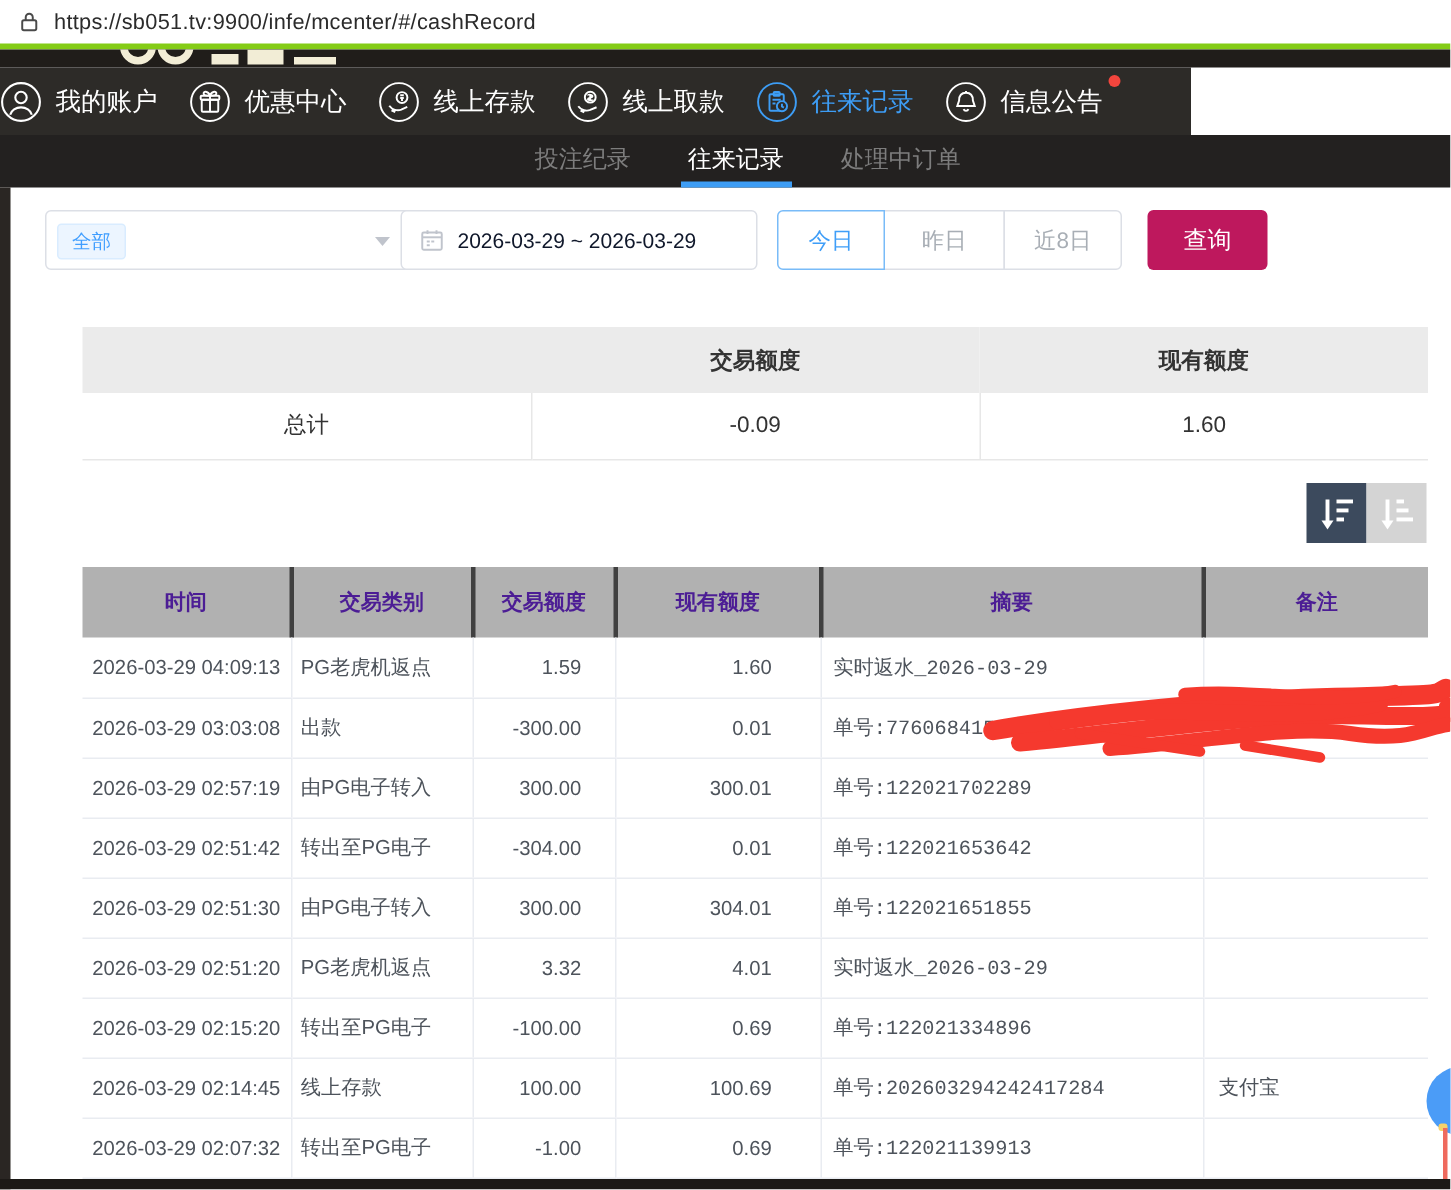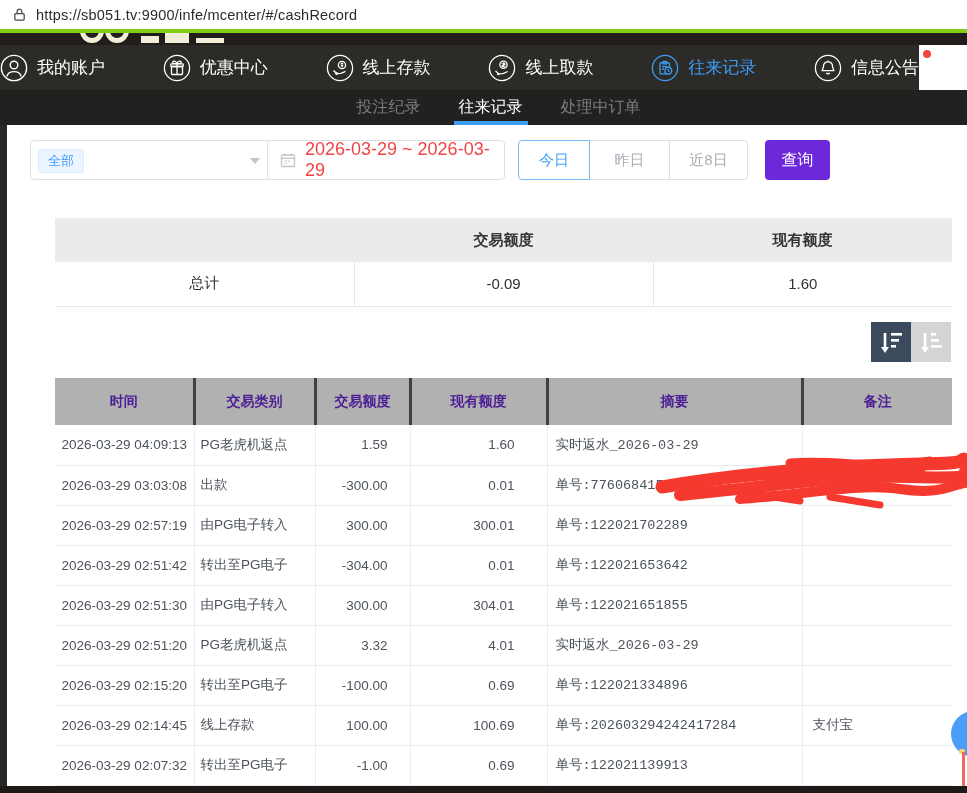--- a/index.html
+++ b/index.html
@@ -12,22 +12,22 @@
   .urlbar .lock { width:15px; height:15px; margin-right:9px; flex:0 0 auto; }
   .urlbar .url-text { font-size:14.5px; color:#2b2b2b; letter-spacing:.2px; }
 
   
   .logostrip { position:absolute; top:33px; left:0; width:967px; height:12px; background:#201d1a; overflow:hidden; }
   .logostrip .blob { position:absolute; background:#f2edd6; }
   .logostrip .arc { position:absolute; width:24px; height:24px; border:5px solid #f2edd6;
                     border-radius:50%; background:transparent; top:-14px; }
 
   
-  .nav { position:absolute; top:45px; left:0; width:919px; height:45px; background:#2d2b28;
-         display:flex; align-items:center; justify-content:space-between; }
+  .nav { position:absolute; top:45px; left:0; width:794px; height:45px; background:#2d2b28;
+         display:flex; align-items:center; justify-content:flex-start;gap:21px; }
   .nav-item { display:flex; align-items:center; gap:9px; color:#fff; font-size:17px; cursor:pointer; position:relative; }
   .nav-item.active { color:#3d9df5; }
   .nav-item .nicon { width:28px; height:28px; display:block; }
   .nav-item .badge-dot { position:absolute; top:-4px; right:-12px; width:8px; height:8px;
                          border-radius:50%; background:#f2453d; }
 
   
   .subtabs { position:absolute; top:90px; left:0; width:967px; height:35px; background:#232120;
              display:flex; justify-content:center; align-items:stretch; gap:38px; padding-left:30px; }
   .subtab { color:#7d7d7d; font-size:16px; line-height:33px; position:relative; cursor:pointer; }
@@ -41,32 +41,32 @@
   
   .type-select { position:absolute; top:140px; left:30px; width:244px; height:40px;
                  border:1px solid #dcdfe6; border-radius:4px; background:#fff; cursor:pointer; }
   .type-select .tag { position:absolute; left:7px; top:8px; height:24px; line-height:22px; padding:0 9px;
                       font-size:13px; color:#409eff; background:#ecf5ff; border:1px solid #d9ecff; border-radius:3px; }
   .type-select .caret { position:absolute; right:13px; top:17px; width:0; height:0;
                         border-left:5px solid transparent; border-right:5px solid transparent; border-top:6px solid #c0c4cc; }
   .date-input { position:absolute; top:140px; left:267px; width:238px; height:40px; border:1px solid #dcdfe6;
                 border-radius:4px; background:#fff; display:flex; align-items:center; padding-left:12px; gap:9px; cursor:pointer; }
   .date-input .cal { width:16px; height:16px; flex:0 0 auto; }
-  .date-input .date-text { font-size:18px; color:#ef4444; }
+  .date-input .date-text { font-size:14px; color:#0f172a; }
 
   .quick-group { position:absolute; top:140px; left:518px; height:40px; display:flex; }
   .quick-btn { height:40px; background:#fff; border:1px solid #dcdfe6; font-size:15px; color:#a8aeb5;
                display:flex; align-items:center; justify-content:center; cursor:pointer; }
   .quick-btn + .quick-btn { margin-left:-1px; }
   .quick-btn.first { width:72px; border-radius:4px 0 0 4px; }
   .quick-btn.mid { width:81px; }
   .quick-btn.last { width:79px; border-radius:0 4px 4px 0; }
   .quick-btn.active { border:1px solid #79bbf8; color:#3f9ef8; z-index:2; }
 
-  .search-btn { position:absolute; top:140px; left:765px; width:65px; height:40px; background:#6d28d9;
+  .search-btn { position:absolute; top:140px; left:765px; width:80px; height:40px; background:#be185d;
                 border:none; border-radius:4px; color:#fff; font-size:16px; cursor:pointer;
                 font-family:"Liberation Sans", sans-serif; }
 
   
   .summary-table { position:absolute; top:218px; left:55px; width:897px; border-collapse:collapse; table-layout:fixed; }
   .summary-table th { background:#ebebeb; height:44px; font-size:15px; font-weight:bold; color:#333; text-align:center; }
   .summary-table td { background:#fff; height:44px; font-size:15px; color:#333; text-align:center;
                       border-bottom:1px solid #e7e7e7; }
   .summary-table td + td { border-left:1px solid #e7e7e7; }
 

